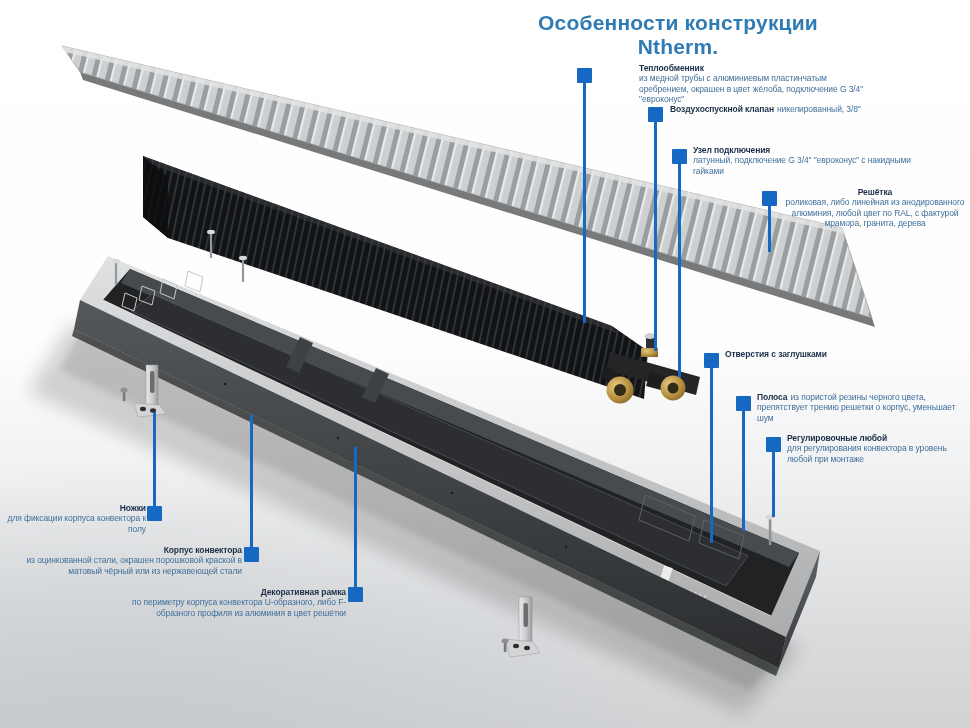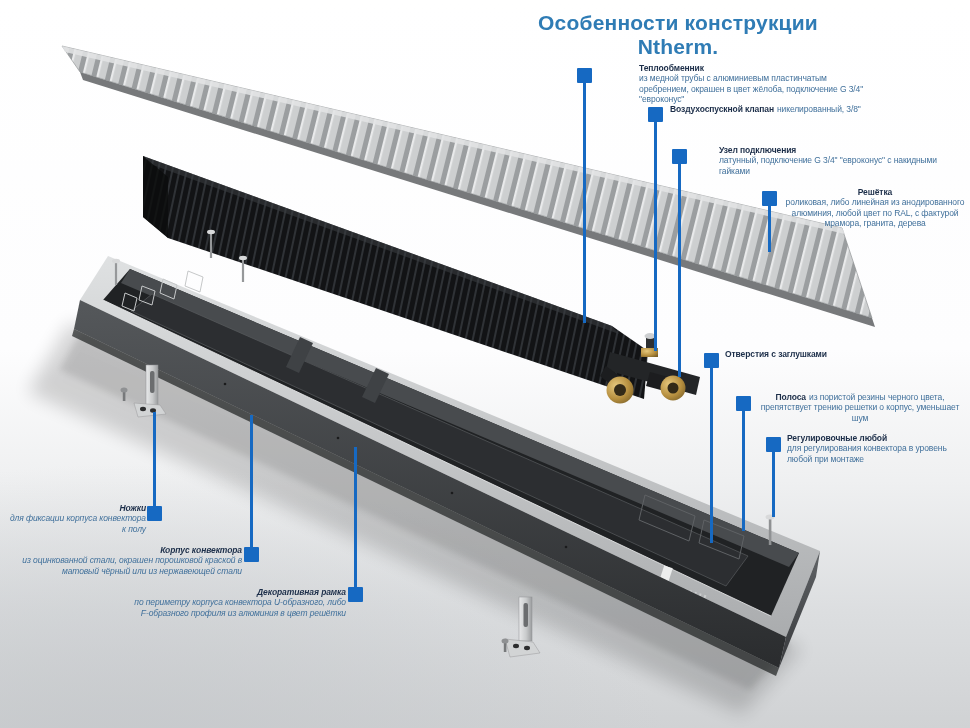--- a/index.html
+++ b/index.html
@@ -15,21 +15,21 @@
     position:absolute;left:520px;top:11px;width:316px;text-align:center;
     font-size:21px;font-weight:600;letter-spacing:.2px;color:#2f7cb5;
   }
   .callout{
     position:absolute;font-size:8.5px;line-height:10.4px;letter-spacing:-0.1px;
     color:#40709b;
   }
   .callout .ct{color:#1c2e49;font-weight:bold;}
   .callout.block .ct{display:block;}
   .callout.inline .ct{margin-right:3px;margin-top:17px;}
-  .callout.right{text-align:right;font-style:italic;}
+  .callout.right{text-align:right;}
 </style>
 </head>
 <body>
 
 <div class="stage">
 
   <svg width="970" height="728" viewBox="0 0 970 728">
     <defs>
       <filter id="soft" x="-30%" y="-30%" width="160%" height="160%">
           <feGaussianBlur stdDeviation="9"></feGaussianBlur>
@@ -216,33 +216,33 @@
   <div class="page-title">Особенности конструкции Ntherm.</div>
 
   <div class="callout block" style="left:625px;top:63px;width:232px;margin-left:14px;">
     <b class="ct">Теплообменник</b><span class="cd">из медной трубы с алюминиевым пластинчатым оребрением, окрашен в цвет жёлоба, подключение G 3/4" "евроконус"</span>
   </div>
 
   <div class="callout inline" style="left:670px;top:104px;width:270px;">
     <b class="ct">Воздухоспускной клапан</b><span class="cd">никелированный, 3/8"</span>
   </div>
 
-  <div class="callout block" style="left:693px;top:145px;width:224px;margin-left:26px;">
+  <div class="callout block" style="left:693px;top:145px;width:224px;">
     <b class="ct">Узел подключения</b><span class="cd">латунный, подключение G 3/4" "евроконус" с накидными гайками</span>
   </div>
 
   <div class="callout block" style="left:783px;top:187px;width:184px;text-align:center;">
     <b class="ct">Решётка</b><span class="cd">роликовая, либо линейная из анодированного алюминия, любой цвет по RAL, с фактурой мрамора, гранита, дерева</span>
   </div>
 
   <div class="callout block" style="left:725px;top:349px;width:226px;">
     <b class="ct">Отверстия с заглушками</b>
   </div>
 
-  <div class="callout inline" style="left:757px;top:392px;width:206px;text-align:center;">
+  <div class="callout inline" style="left:757px;top:392px;width:206px;">
     <b class="ct">Полоса</b><span class="cd">из пористой резины черного цвета, препятствует трению решетки о корпус, уменьшает шум</span>
   </div>
 
   <div class="callout block" style="left:787px;top:433px;width:178px;">
     <b class="ct">Регулировочные любой</b><span class="cd">для регулирования конвектора в уровень любой при монтаже</span>
   </div>
 
   <div class="callout block right" style="right:824px;top:503px;width:142px;">
     <b class="ct">Ножки</b><span class="cd">для фиксации корпуса конвектора к полу</span>
   </div>

